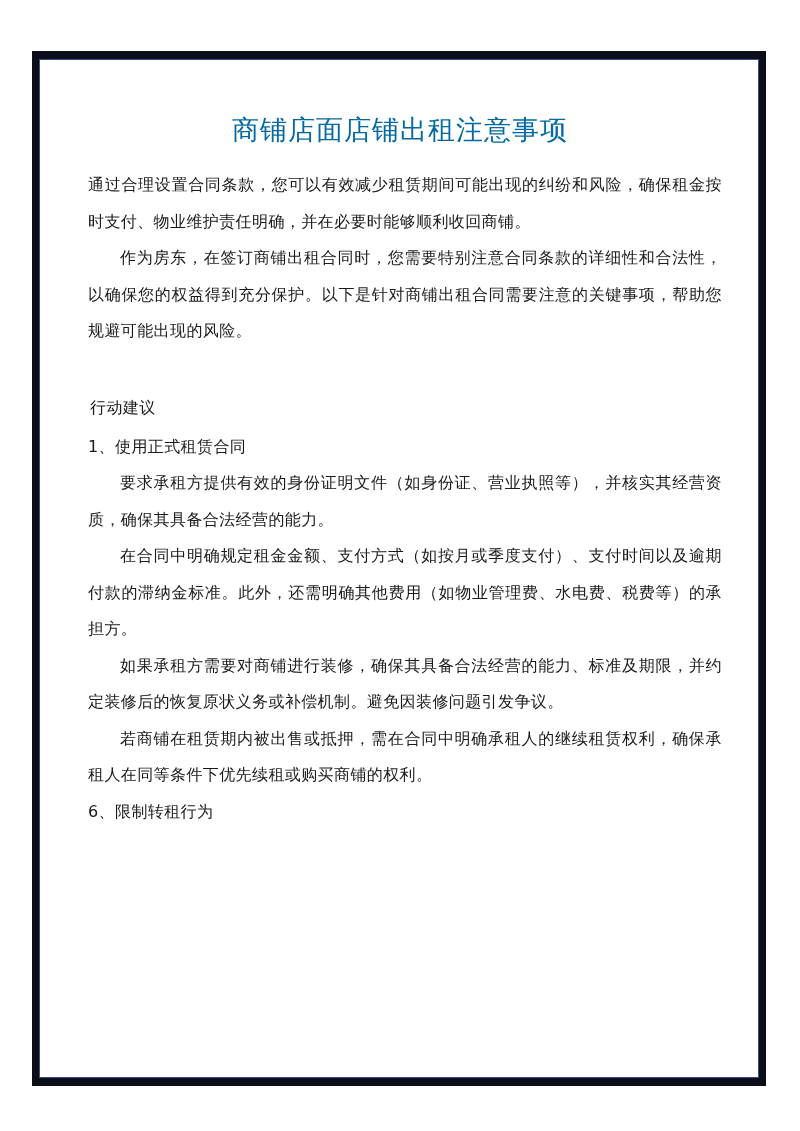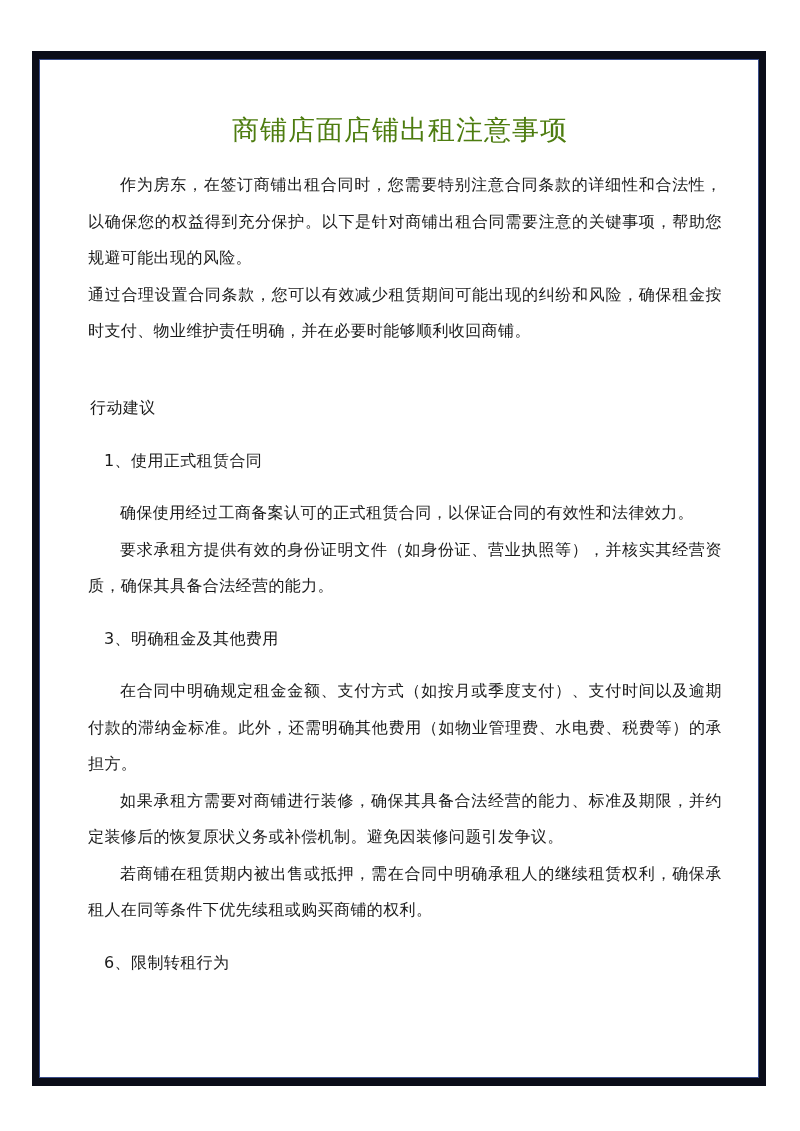--- a/index.html
+++ b/index.html
@@ -31,72 +31,70 @@
     .title {
       position: absolute;
       left: 0;
       right: 0;
       top: 112px;
       text-align: center;
       font-size: 27px;
       letter-spacing: 1px;
       font-family: Liberation Serif, serif;
       font-weight: normal;
-      color: #4d7c0f;
+      color: #0369a1;
       margin: 0;
     }
     .content {
       position: absolute;
       left: 88px;
       width: 634px;
       font-size: 16px;
       line-height: 36.5px;
       letter-spacing: 0.4px;
     }
     .para {
       margin: 0;
       text-indent: 32px;
       text-align: justify;
     }
     .para.noindent { text-indent: 0; }
     .section-label {
       margin: 2px;
     }
     .item-heading {
-      margin: 16px;
+      margin: 0;
       font-family: "DejaVu Sans", "Liberation Sans", sans-serif;
       font-size: 16px;
     }
     .item-body {
       margin: 0;
       text-indent: 32px;
       text-align: justify;
     }
   </style>
 </head>
 <body>
 
 <div class="page-frame"></div>
 
 <h1 class="title">商铺店面店铺出租注意事项</h1>
 
 <div class="content" style="top:167px;">
+  <p class="para noindent">通过合理设置合同条款，您可以有效减少租赁期间可能出现的纠纷和风险，确保租金按时支付、物业维护责任明确，并在必要时能够顺利收回商铺。</p>
   <p class="para">作为房东，在签订商铺出租合同时，您需要特别注意合同条款的详细性和合法性，以确保您的权益得到充分保护。以下是针对商铺出租合同需要注意的关键事项，帮助您规避可能出现的风险。</p>
-  <p class="para noindent">通过合理设置合同条款，您可以有效减少租赁期间可能出现的纠纷和风险，确保租金按时支付、物业维护责任明确，并在必要时能够顺利收回商铺。</p>
 </div>
 
 <div class="content" style="top:388px;">
   <p class="section-label">行动建议</p>
 
   <p class="item-heading">1、使用正式租赁合同</p>
-  <p class="item-body">确保使用经过工商备案认可的正式租赁合同，以保证合同的有效性和法律效力。</p>
 
   <p class="item-body">要求承租方提供有效的身份证明文件（如身份证、营业执照等），并核实其经营资质，确保其具备合法经营的能力。</p>
 
-  <p class="item-heading">3、明确租金及其他费用</p>
   <p class="item-body">在合同中明确规定租金金额、支付方式（如按月或季度支付）、支付时间以及逾期付款的滞纳金标准。此外，还需明确其他费用（如物业管理费、水电费、税费等）的承担方。</p>
 
   <p class="item-body">如果承租方需要对商铺进行装修，确保其具备合法经营的能力、标准及期限，并约定装修后的恢复原状义务或补偿机制。避免因装修问题引发争议。</p>
 
   <p class="item-body">若商铺在租赁期内被出售或抵押，需在合同中明确承租人的继续租赁权利，确保承租人在同等条件下优先续租或购买商铺的权利。</p>
 
   <p class="item-heading">6、限制转租行为</p>
 </div>
 
 </body></html>

